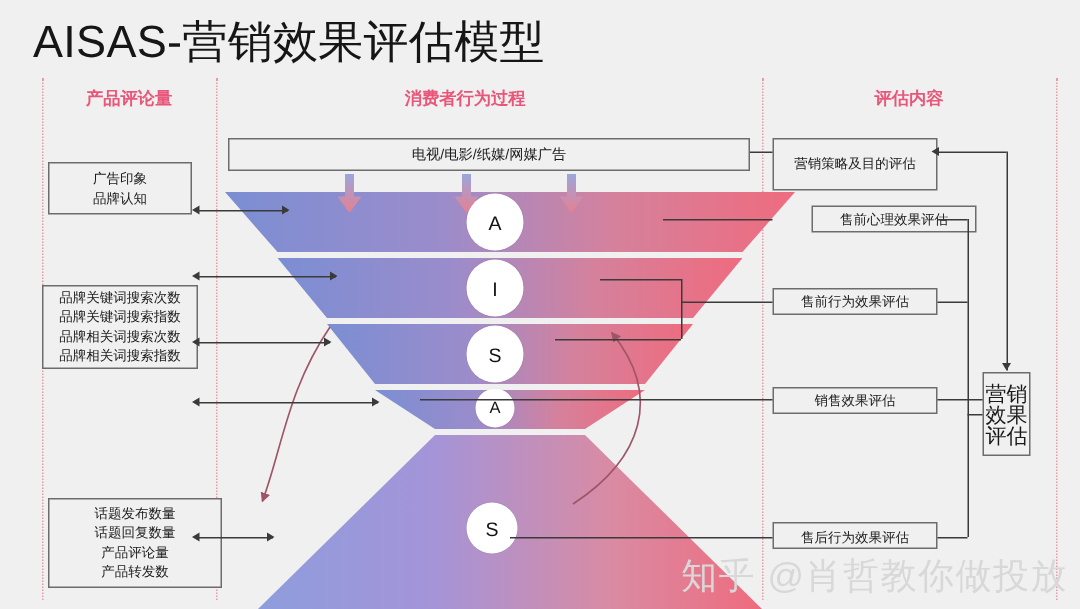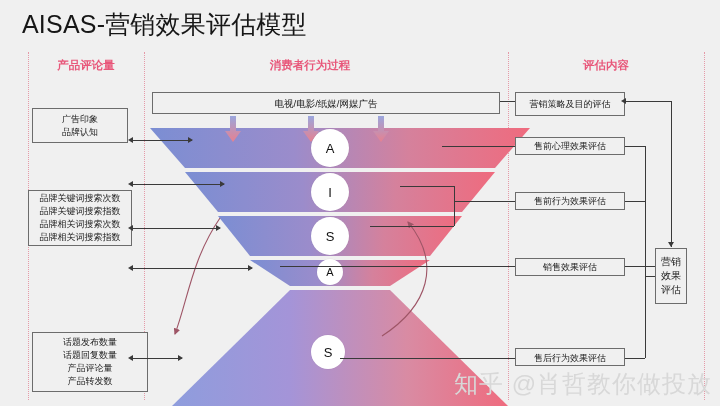--- a/index.html
+++ b/index.html
@@ -7,21 +7,21 @@
     width:720px;height:406px;
     background:#f0f0f0;
     font-family:"Liberation Sans","DejaVu Sans",sans-serif;
     overflow:hidden;position:relative;
   }
   #root{position:absolute;inset:0;}
 
   
   .title{
     position:absolute;left:22px;top:8px;
-    font-size:25px;color:#161616;letter-spacing:.2px;
+    font-size:30px;color:#161616;letter-spacing:.2px;
     white-space:nowrap;
   }
 
   
   .vdiv{
     position:absolute;top:52px;bottom:6px;width:0;
     border-left:1px dotted #e59aa8;
   }
 
   
@@ -40,21 +40,21 @@
     font-size:9px;
     line-height:13px;
     display:flex;flex-direction:column;
     align-items:center;justify-content:center;
     text-align:center;
     box-sizing:border-box;
     white-space:nowrap;
   }
   .box .ln{display:block;}
   .banner{font-size:9.5px;}
-  .vbox{font-size:10px;line-height:14px;}
+  .vbox{font-size:14px;line-height:14px;}
 
   
   .hline{position:absolute;height:0;border-top:1px solid #3a3a3a;}
   .vline{position:absolute;width:0;border-left:1px solid #3a3a3a;}
   .arrowL,.arrowR,.arrowD{position:absolute;width:0;height:0;}
   .arrowL{border-top:3px solid transparent;border-bottom:3px solid transparent;border-right:5px solid #3a3a3a;}
   .arrowR{border-top:3px solid transparent;border-bottom:3px solid transparent;border-left:5px solid #3a3a3a;}
   .arrowD{border-left:3.5px solid transparent;border-right:3.5px solid transparent;border-top:5px solid #3a3a3a;}
 
   
@@ -176,25 +176,25 @@
   </div>
 
 
   <div class="box" style="left:32px;top:332px;width:116px;height:60px;">
     <span class="ln">话题发布数量</span>
     <span class="ln">话题回复数量</span>
     <span class="ln">产品评论量</span>
     <span class="ln">产品转发数</span>
   </div>
 
-  <div class="box" style="left:515px;top:92px;width:110px;height:24px;">
+  <div class="box" style="left:515px;top:92px;width:110px;height:35px;">
     <span class="ln">营销策略及目的评估</span>
   </div>
 
-  <div class="box" style="left:515px;top:137px;width:110px;height:18px;">
+  <div class="box" style="left:541px;top:137px;width:110px;height:18px;">
     <span class="ln">售前心理效果评估</span>
   </div>
 
   <div class="box" style="left:515px;top:192px;width:110px;height:18px;">
     <span class="ln">售前行为效果评估</span>
   </div>
 
   <div class="box" style="left:515px;top:258px;width:110px;height:18px;">
     <span class="ln">销售效果评估</span>
   </div>

